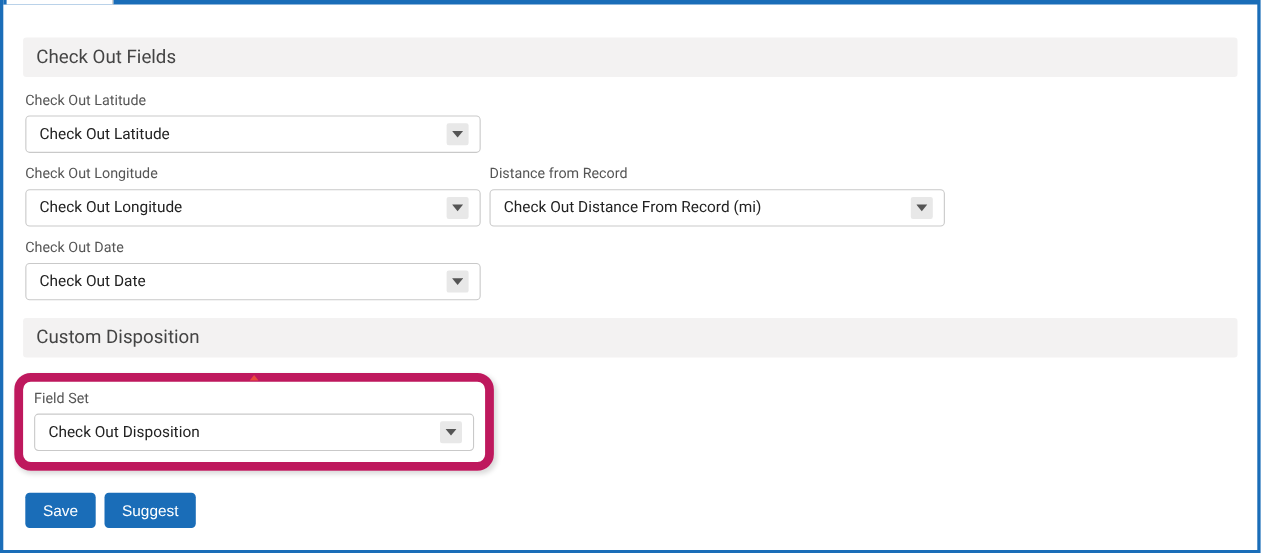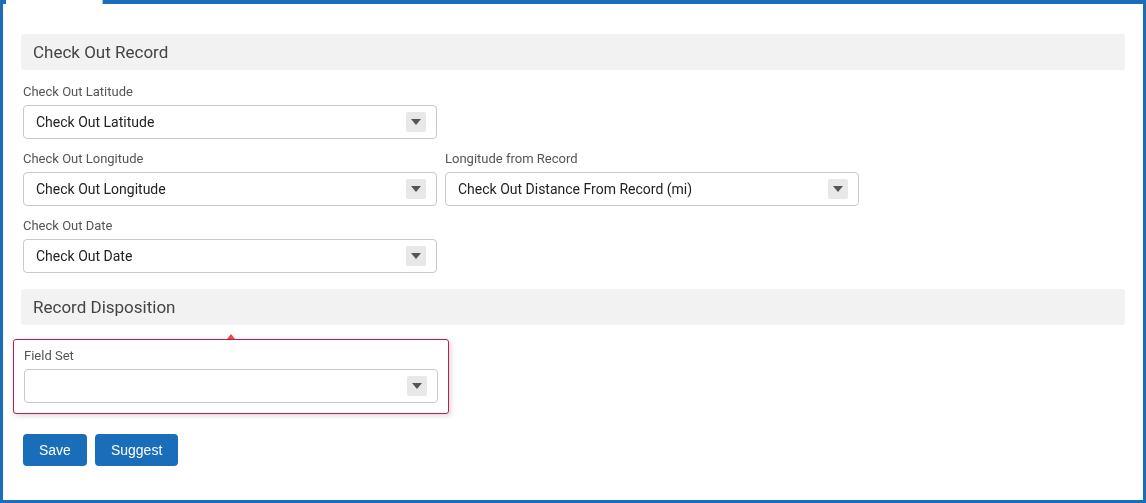--- a/index.html
+++ b/index.html
@@ -89,22 +89,22 @@
       justify-content: center;
       background: #e8e8e8;
       border-radius: 2px;
     }
     .dropdown-caret svg {
       width: 10px;
       height: 10px;
       fill: #555;
     }
     .highlight-box {
-      border: 1px solid #be185d;
-      border-radius: 3px;
+      border: 8px solid #be185d;
+      border-radius: 15px;
       padding: 8px 10px 10px 10px;
       margin-top: 4px;
       margin-left: -8px;
       width: 436px;
       position: relative;
       box-shadow: 2px 2px 5px rgba(0,0,0,0.15);
     }
     .highlight-box::before {
       content: "";
       position: absolute;
@@ -135,21 +135,21 @@
       font-size: 14px;
       cursor: pointer;
     }
   </style>
 </head>
 <body>
 
 <div class="outer-frame">
   <div class="tab-indicator"></div>
 
-  <div class="section-header">Check Out Record</div>
+  <div class="section-header">Check Out Fields</div>
 
   <div class="fields-row">
     <div class="field-group">
       <span class="field-label">Check Out Latitude</span>
       <div class="dropdown">
         <span class="dropdown-value">Check Out Latitude</span>
         <span class="dropdown-caret">
           <svg viewBox="0 0 10 10">
               <path d="M0 2 L5 8 L10 2 Z"></path>
             </svg>
@@ -166,21 +166,21 @@
       <div class="dropdown">
         <span class="dropdown-value">Check Out Longitude</span>
         <span class="dropdown-caret">
           <svg viewBox="0 0 10 10">
               <path d="M0 2 L5 8 L10 2 Z"></path>
             </svg>
         </span>
       </div>
     </div>
     <div class="field-group">
-      <span class="field-label">Longitude from Record</span>
+      <span class="field-label">Distance from Record</span>
       <div class="dropdown">
         <span class="dropdown-value">Check Out Distance From Record (mi)</span>
         <span class="dropdown-caret">
           <svg viewBox="0 0 10 10">
               <path d="M0 2 L5 8 L10 2 Z"></path>
             </svg>
         </span>
       </div>
     </div>
   </div>
@@ -192,26 +192,27 @@
         <span class="dropdown-value">Check Out Date</span>
         <span class="dropdown-caret">
           <svg viewBox="0 0 10 10">
               <path d="M0 2 L5 8 L10 2 Z"></path>
             </svg>
         </span>
       </div>
     </div>
   </div>
 
-  <div class="section-header">Record Disposition</div>
+  <div class="section-header">Custom Disposition</div>
 
   <div class="highlight-box">
     <div class="field-group">
       <span class="field-label">Field Set</span>
       <div class="dropdown">
+        <span class="dropdown-value">Check Out Disposition</span>
         <span class="dropdown-caret">
           <svg viewBox="0 0 10 10">
               <path d="M0 2 L5 8 L10 2 Z"></path>
             </svg>
         </span>
       </div>
     </div>
   </div>
 
   <div class="button-row">

